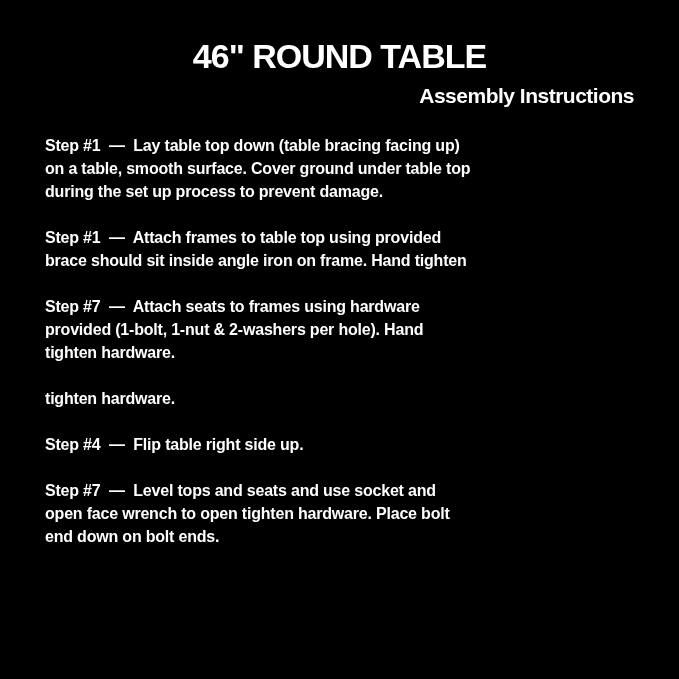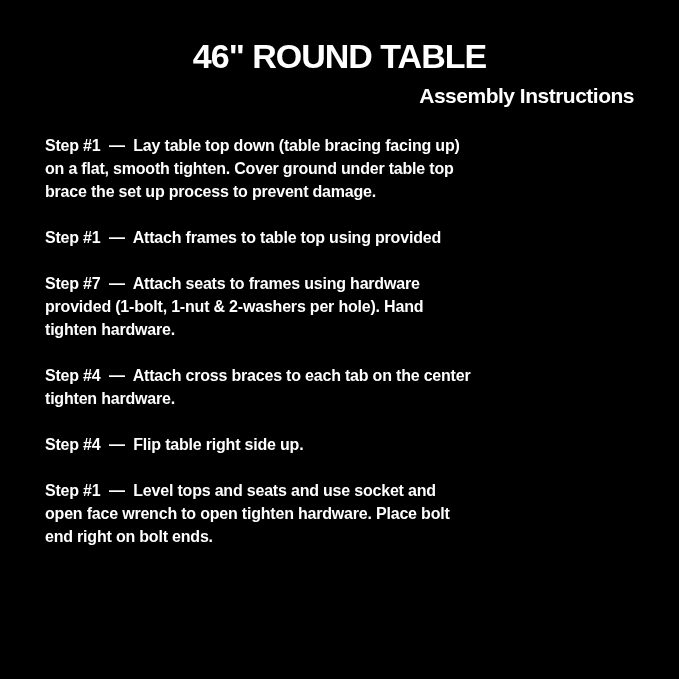--- a/index.html
+++ b/index.html
@@ -52,37 +52,37 @@
 </style>
 </head>
 <body style="background: rgb(0, 0, 0);">
 
 <div class="poster" style="color: rgb(255, 255, 255);">
   <h1 class="title">46" ROUND TABLE</h1>
   <h2 class="subtitle">Assembly Instructions</h2>
   <div class="steps">
       <div class="step">
         <div class="step-line">Step #1  —  Lay table top down (table bracing facing up)</div>
-        <div class="step-line">on a flat, smooth tighten. Cover ground under table top</div>
-        <div class="step-line">brace the set up process to prevent damage.</div>
+        <div class="step-line">on a table, smooth surface. Cover ground under table top</div>
+        <div class="step-line">during the set up process to prevent damage.</div>
       </div>
       <div class="step">
         <div class="step-line">Step #1  —  Attach frames to table top using provided</div>
+        <div class="step-line">brace should sit inside angle iron on frame. Hand tighten</div>
       </div>
       <div class="step">
         <div class="step-line">Step #7  —  Attach seats to frames using hardware</div>
         <div class="step-line">provided (1-bolt, 1-nut &amp; 2-washers per hole). Hand</div>
         <div class="step-line">tighten hardware.</div>
       </div>
       <div class="step">
-        <div class="step-line">Step #4  —  Attach cross braces to each tab on the center</div>
         <div class="step-line">tighten hardware.</div>
       </div>
       <div class="step">
         <div class="step-line">Step #4  —  Flip table right side up.</div>
       </div>
       <div class="step">
-        <div class="step-line">Step #1  —  Level tops and seats and use socket and</div>
+        <div class="step-line">Step #7  —  Level tops and seats and use socket and</div>
         <div class="step-line">open face wrench to open tighten hardware. Place bolt</div>
-        <div class="step-line">end right on bolt ends.</div>
+        <div class="step-line">end down on bolt ends.</div>
       </div>
     </div>
 </div>
 
 </body></html>

